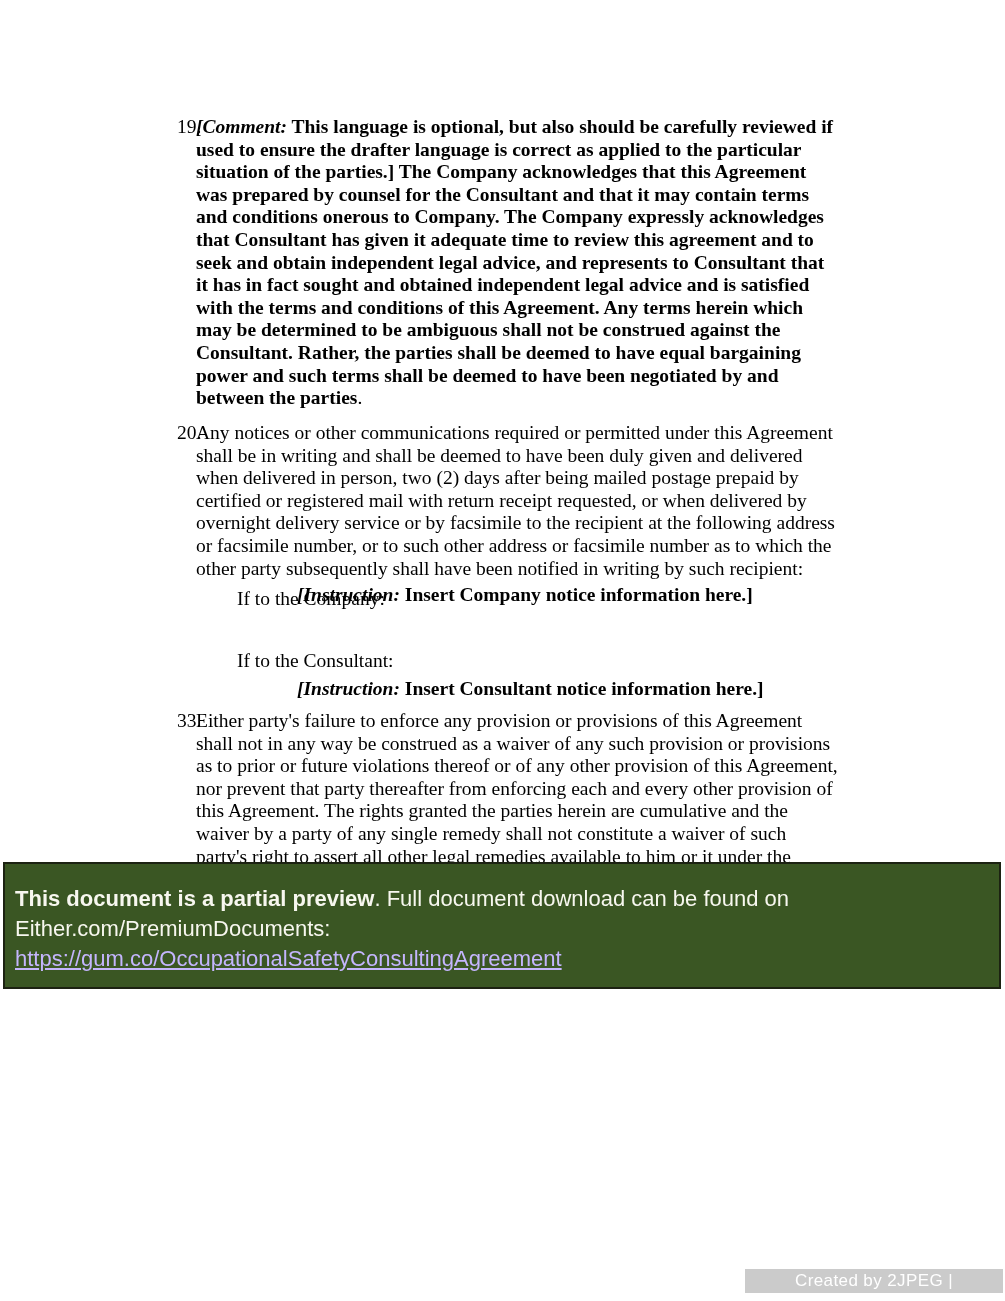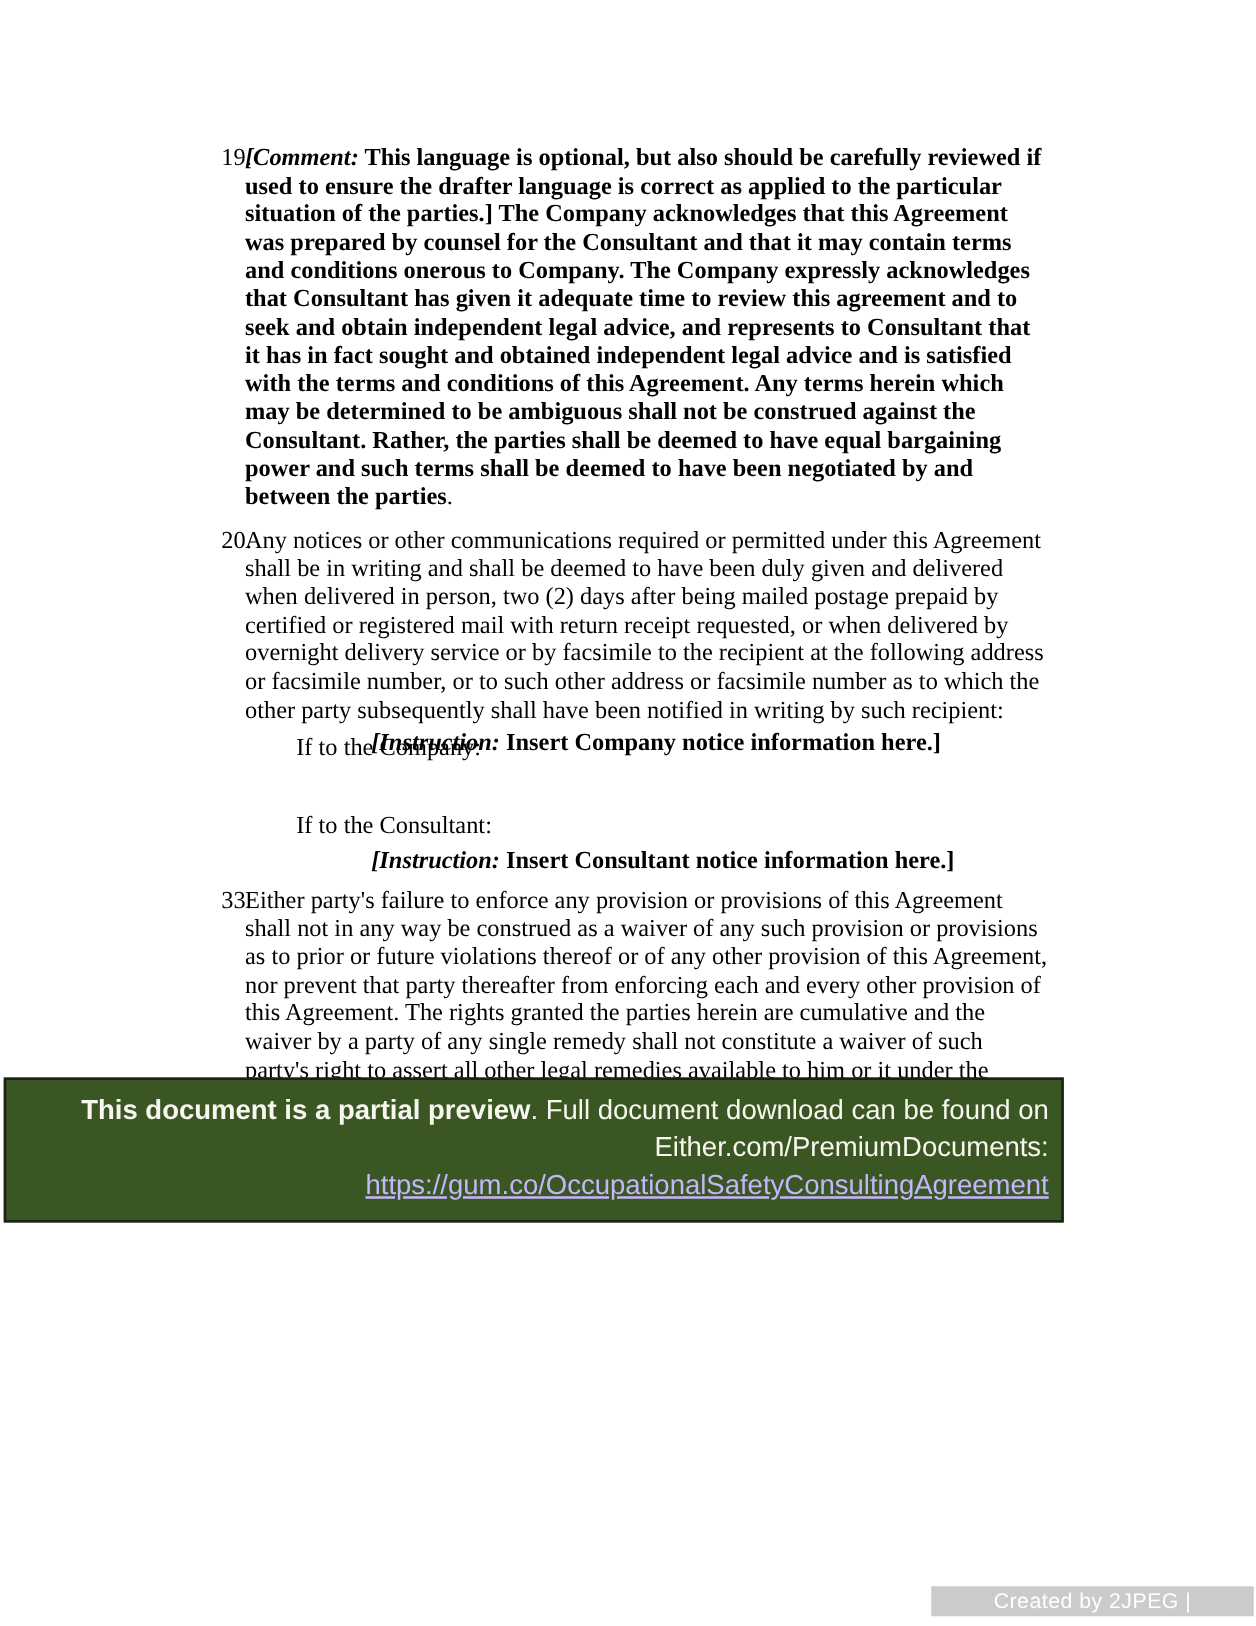--- a/index.html
+++ b/index.html
@@ -17,26 +17,26 @@
   .clause { position: absolute; left: 177px; }
   .clause .num { position: absolute; left: 0; top: 0; }
   .clause .body { margin-left: 19px; white-space: pre-line; }
   .sub { position: absolute; white-space: pre-line; }
   .b  { font-weight: bold; }
   .bi { font-weight: bold; font-style: italic; }
   .banner {
     position: absolute;
     left: 3px;
     top: 862px;
-    width: 848px;
+    width: 998px;
     box-sizing: border-box;
     background: #3a5623;
     border: 2px solid #1c2212;
-    padding: 9px 10px 13px;
-    text-align: right;
+    padding: 20px 10px 13px;
+    text-align: left;
     font-family: "Liberation Sans", sans-serif;
     font-size: 22px;
     line-height: 30px;
     color: #f7f7ef;
     z-index: 5;
   }
   .banner .link-line a {
     color: #c4b5fd;
     text-decoration: underline;
     cursor: pointer;

